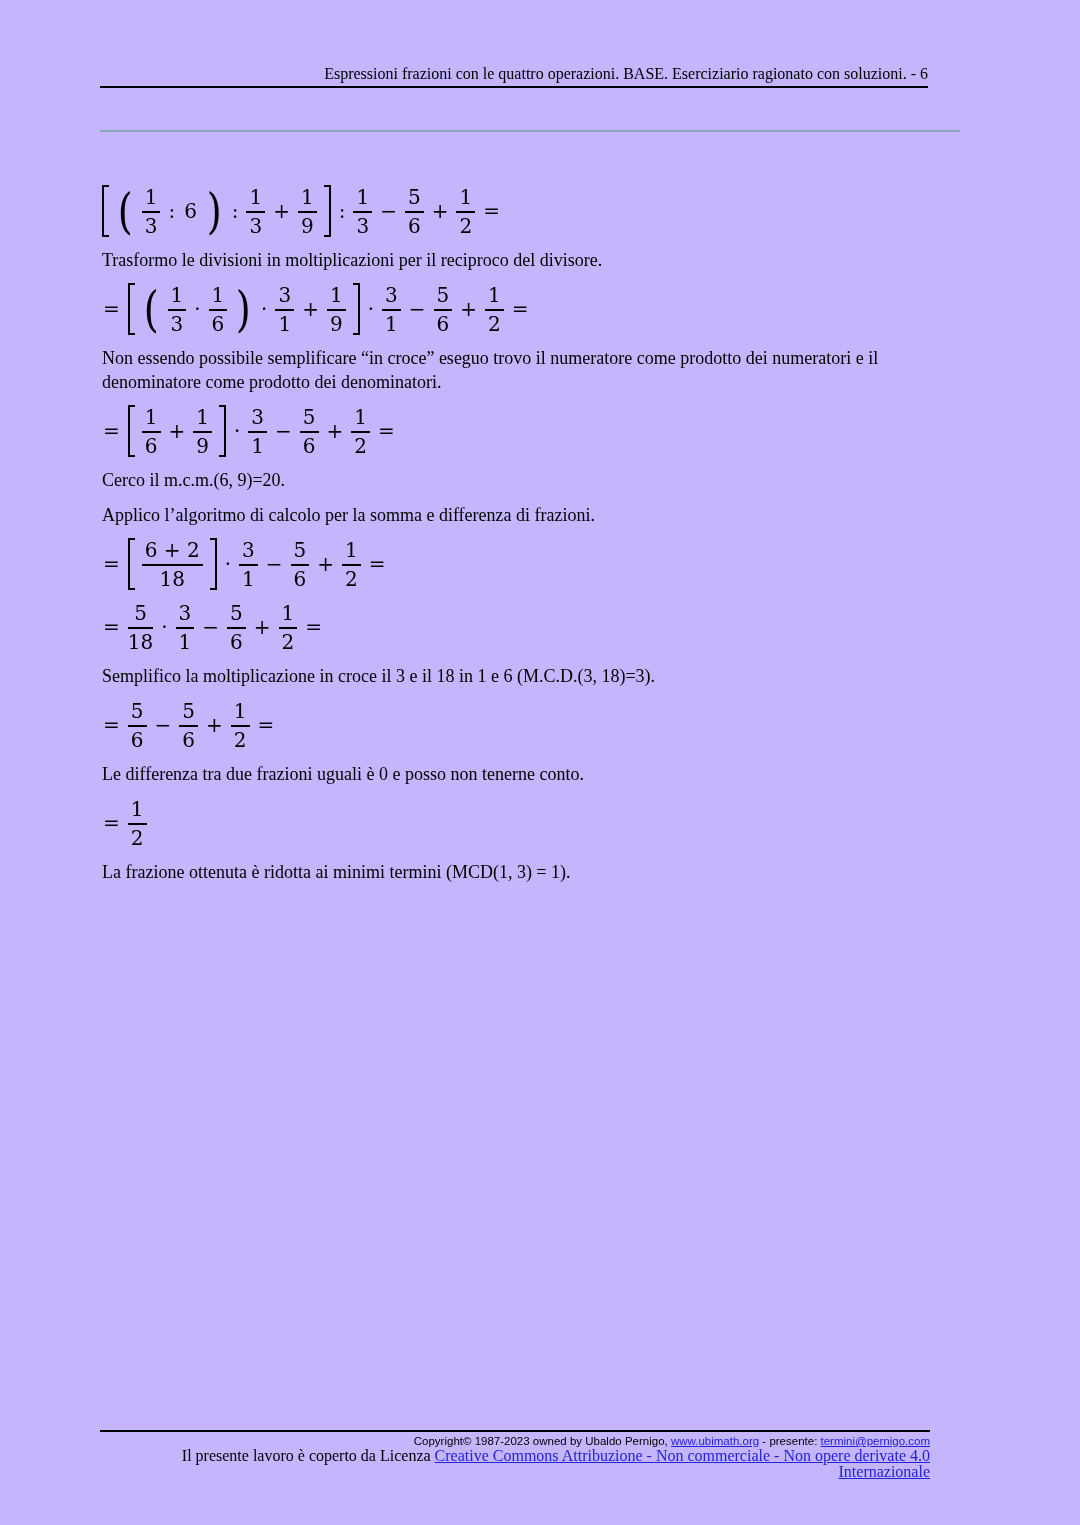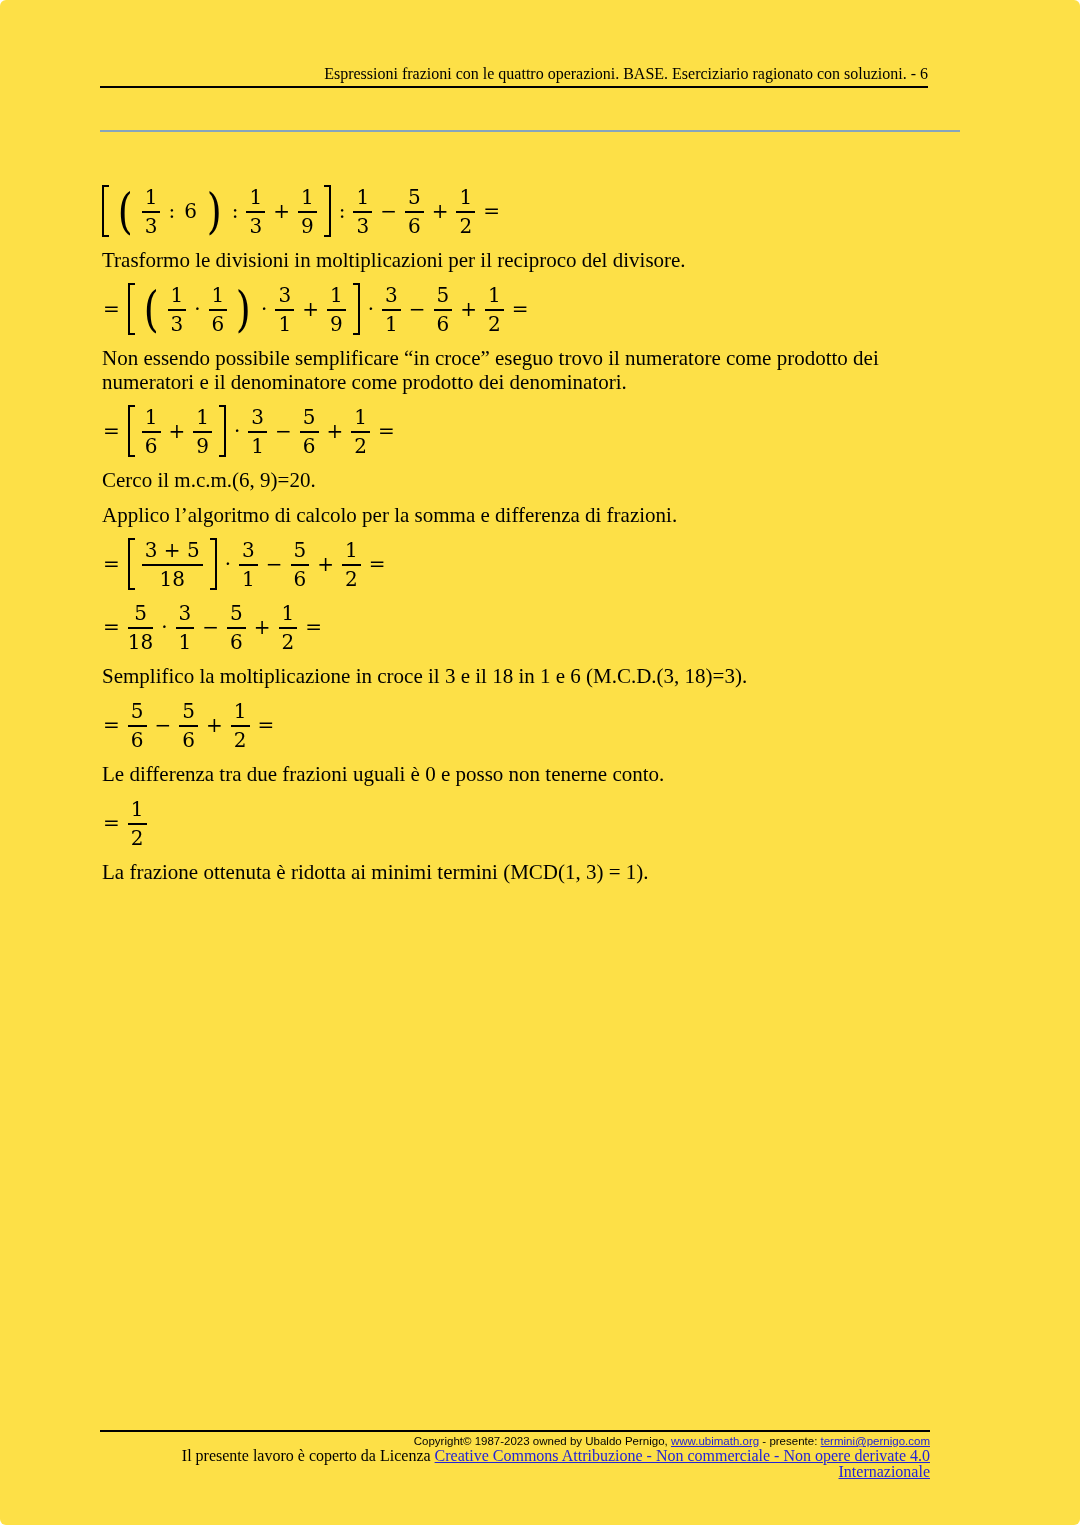--- a/index.html
+++ b/index.html
@@ -1,39 +1,39 @@
 <!DOCTYPE html>
 <html><head>
 <meta charset="utf-8">
 <style>
   * { margin:0; padding:0; box-sizing:border-box; }
   html,body { background:#ffffff; }
   body {
     width:1080px; height:1525px; position:relative; overflow:hidden;
     font-family:"Liberation Serif", serif; color:#000;
   }
-  .page { position:absolute; inset:0; background:#fde047;border-radius:6px; }
+  .page { position:absolute; inset:0; background:#c4b5fd; }
 
   
   .header {
     position:absolute; left:100px; top:64px; width:828px;
     text-align:right; border-bottom:2px solid #000; padding-bottom:3px;
   }
   .header-title { font-size:16px; line-height:19px; white-space:nowrap; }
 
   .accent-rule {
     position:absolute; left:100px; top:130px; width:860px; height:2px;
   }
 
   
   .main {
     position:absolute; left:102px; top:174px; width:840px;
   }
   .para {
-    font-size:21px; line-height:24px; margin:11px 0;
+    font-size:18px; line-height:24px; margin:11px 0;
   }
   .formula {
     display:flex; align-items:center; gap:7px;
     font-family:"DejaVu Serif", serif; font-size:20px;
     margin:11px 0; min-height:52px;
   }
   .frac { display:inline-flex; flex-direction:column; align-items:center; }
   .fnum { line-height:22px; padding:0 3px 3px; text-align:center; }
   .fden { line-height:22px; padding-top:2px; border-top:2px solid #000; text-align:center;
           align-self:stretch; }
@@ -177,21 +177,21 @@
           <span class="fden">2</span>
         </span>
         <span class="op">=</span>
       </div>
       <p class="para">Cerco il m.c.m.(6, 9)=20.</p>
       <p class="para">Applico l’algoritmo di calcolo per la somma e differenza di frazioni.</p>
       <div class="formula">
         <span class="op">=</span>
         <span class="sq sq-l"></span>
         <span class="frac">
-          <span class="fnum">3 + 5</span>
+          <span class="fnum">6 + 2</span>
           <span class="fden">18</span>
         </span>
         <span class="sq sq-r"></span>
         <span class="op">·</span>
         <span class="frac">
           <span class="fnum">3</span>
           <span class="fden">1</span>
         </span>
         <span class="op">−</span>
         <span class="frac">

